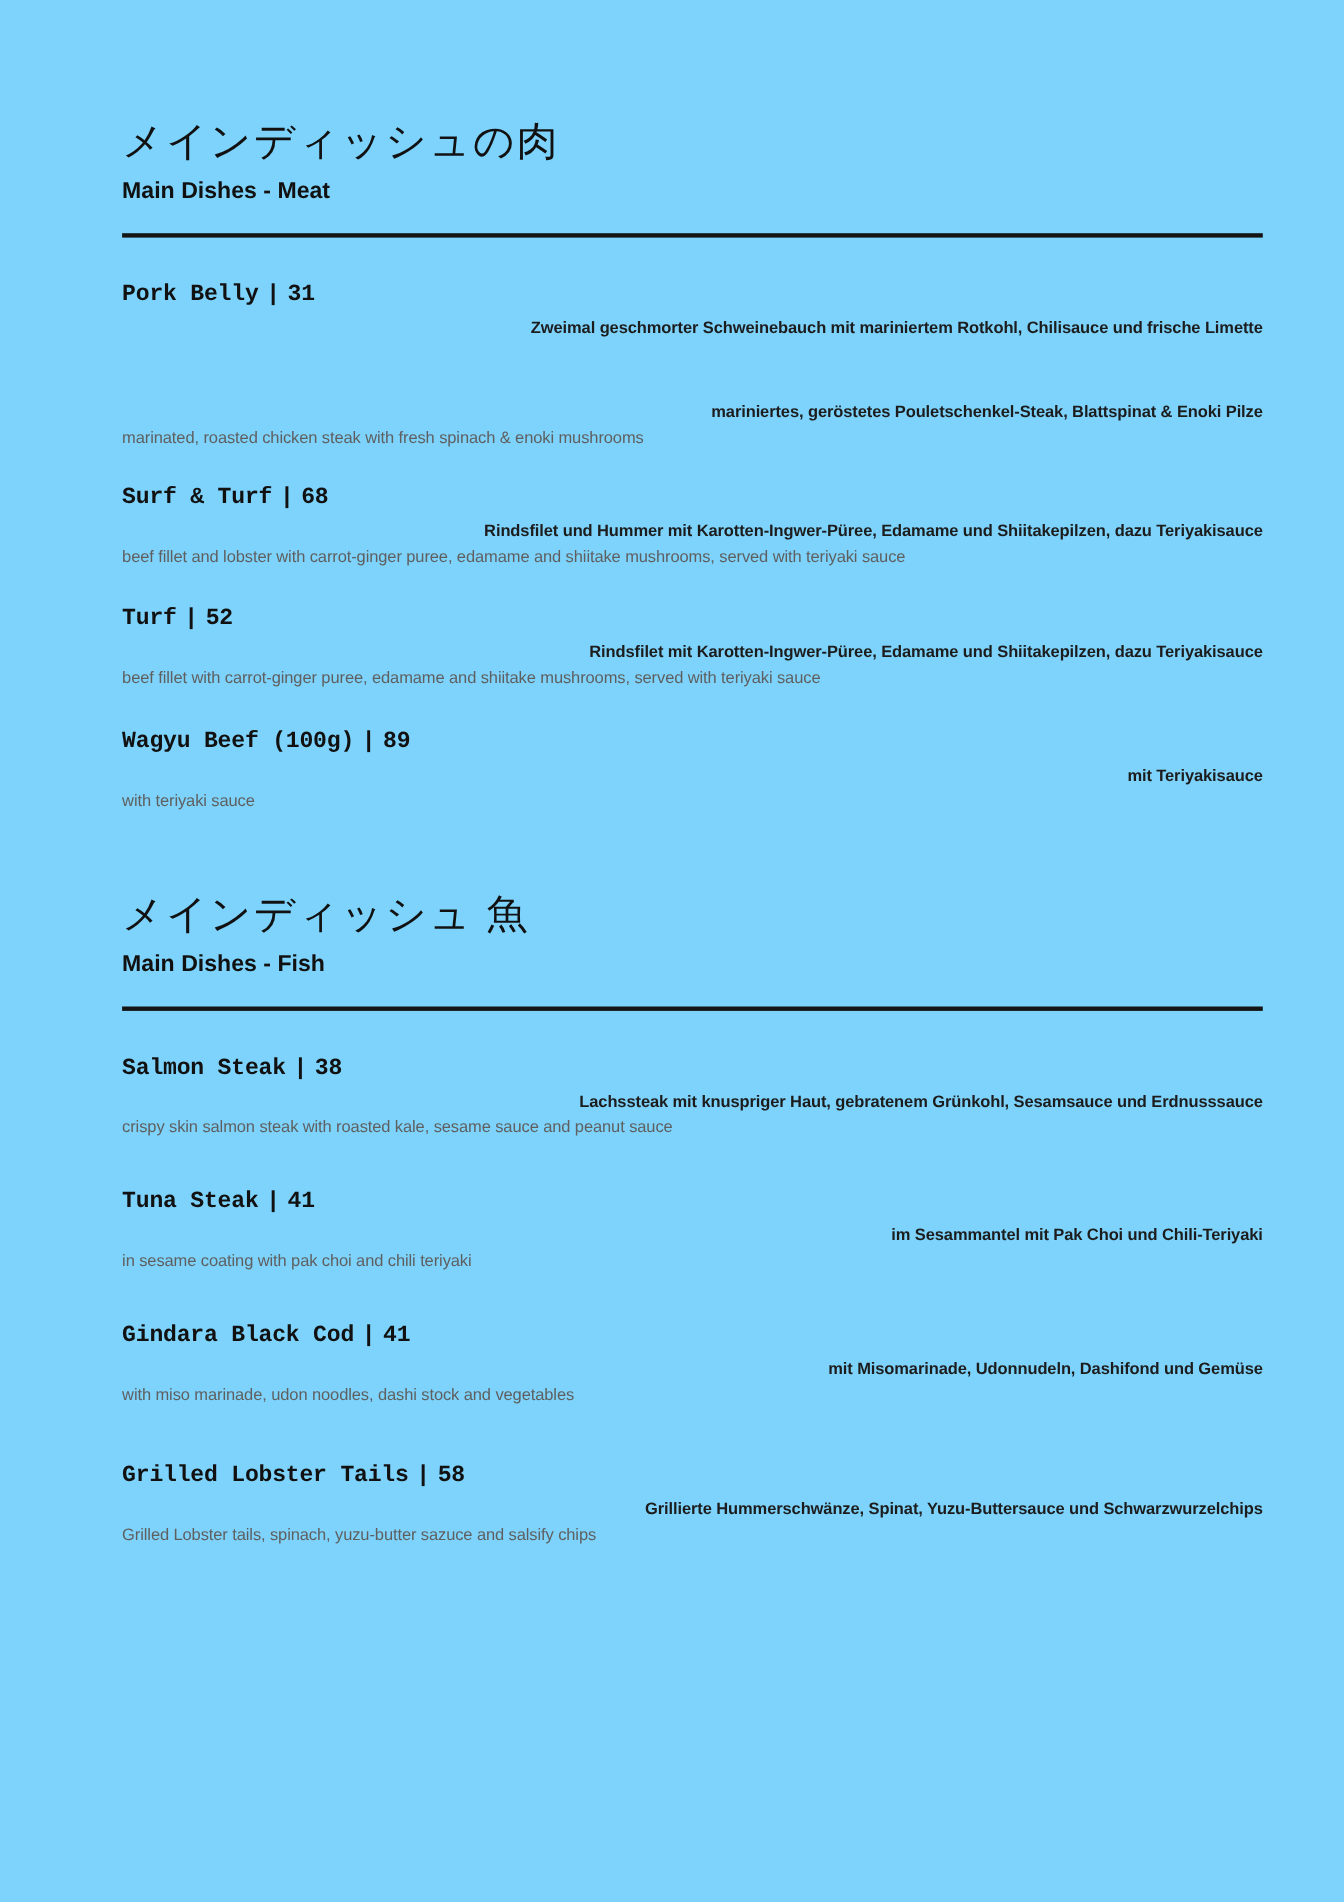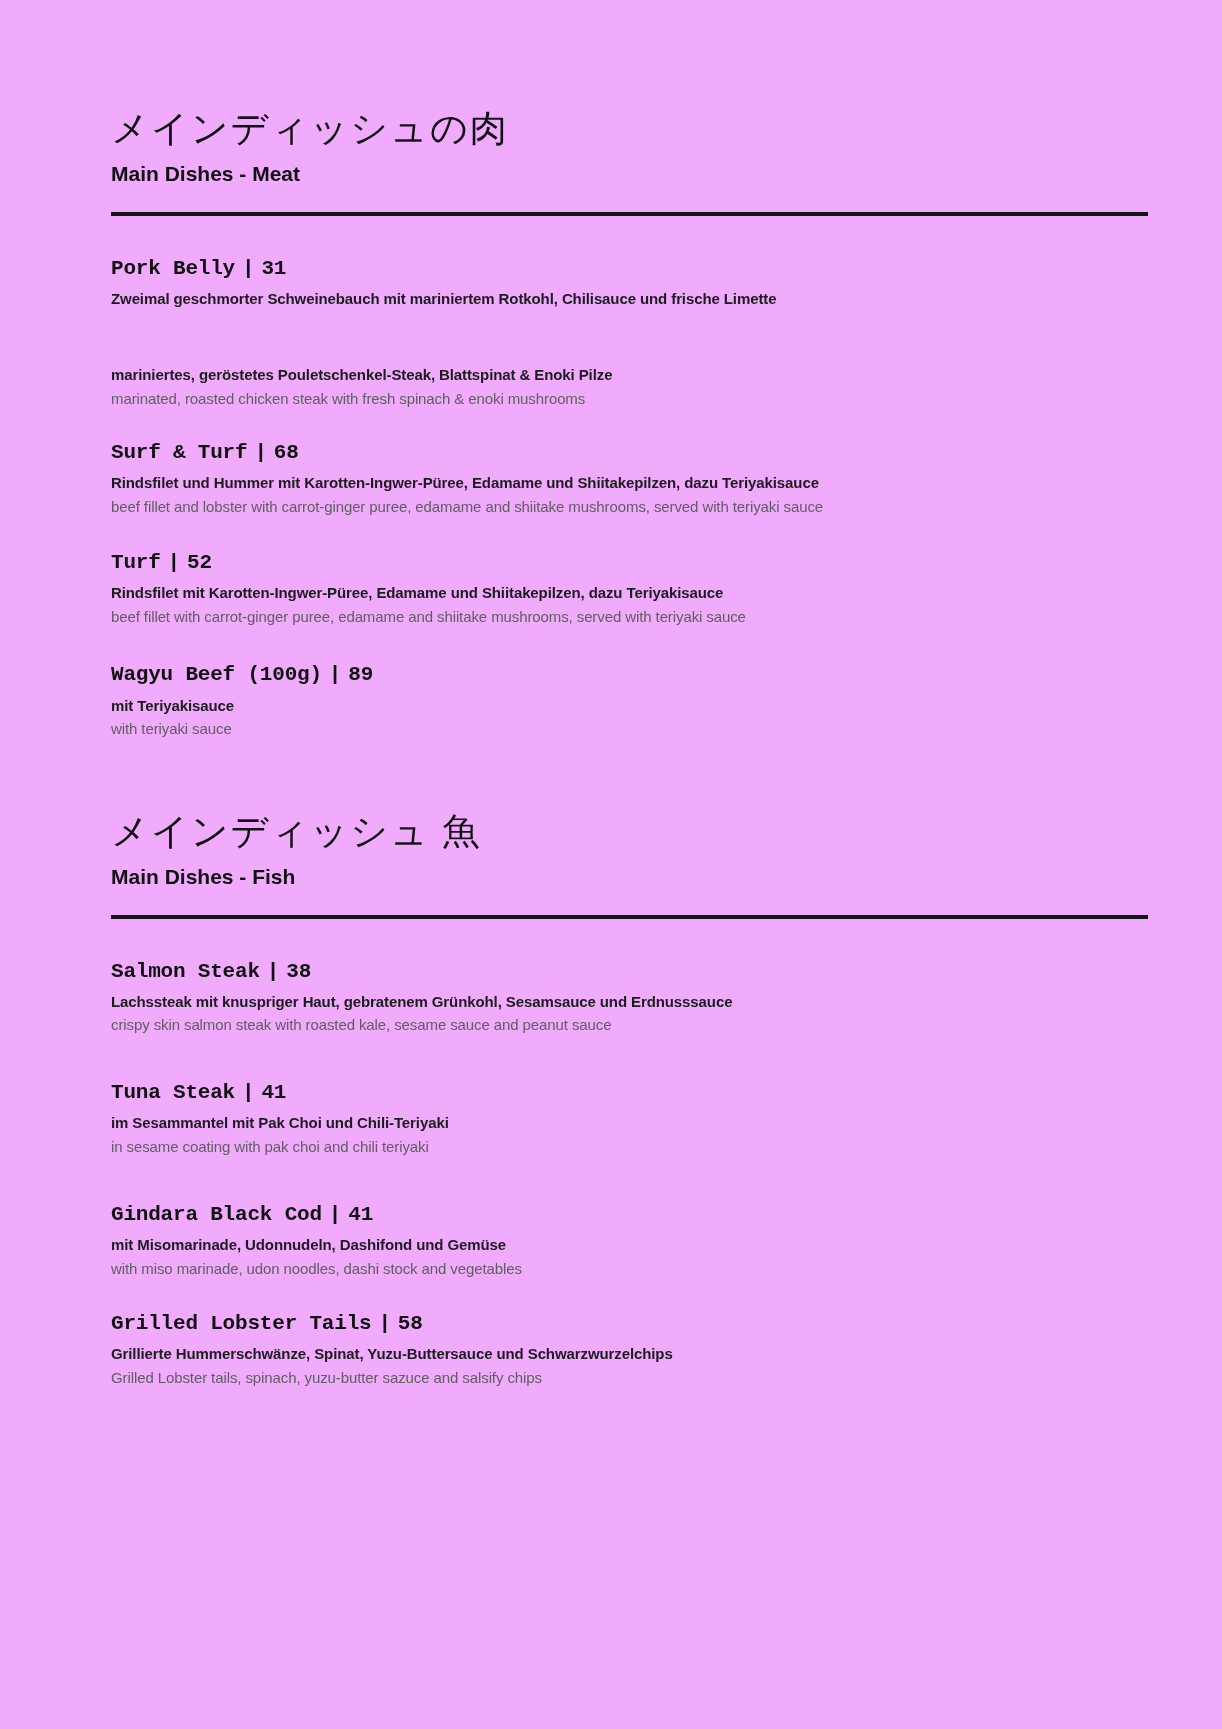--- a/index.html
+++ b/index.html
@@ -12,21 +12,21 @@
     width: 1222px;
     height: 1729px;
     font-family: "Liberation Sans", sans-serif;
     color: #111111;
     -webkit-font-smoothing: antialiased;
   }
   .page {
     width: 1222px;
     height: 1729px;
     padding: 106px 74px 0 111px;
-    background: #f0abfc;
+    background: #7dd3fc;
     overflow: hidden;
   }
   .menu-section { margin: 0; }
   .section-fish { margin-top: 70px; }
 
   .section-heading-jp {
     margin: 0;
     font-size: 37px;
     line-height: 1.25;
     font-weight: 400;
@@ -51,21 +51,21 @@
 
   .dish { margin: 0; }
   
   .section-meat .dish:nth-child(2) { margin-top: 58px; }
   .section-meat .dish:nth-child(3) { margin-top: 31px; }
   .section-meat .dish:nth-child(4) { margin-top: 33px; }
   .section-meat .dish:nth-child(5) { margin-top: 36px; }
   
   .section-fish .dish:nth-child(2) { margin-top: 45px; }
   .section-fish .dish:nth-child(3) { margin-top: 45px; }
-  .section-fish .dish:nth-child(4) { margin-top: 32px; }
+  .section-fish .dish:nth-child(4) { margin-top: 50px; }
 
   .dish-title {
     margin: 0 0 9px 0;
     font-size: 21px;
     line-height: 1.2;
     font-weight: 700;
     letter-spacing: -0.2px;
     color: #111111;
     font-family: Liberation Mono, monospace;
   }
@@ -74,20 +74,21 @@
     margin: 0 7px;
     font-weight: 700;
   }
   .dish-desc-de {
     margin: 0 0 5px 0;
     font-size: 15px;
     line-height: 1.25;
     font-weight: 700;
     letter-spacing: -0.1px;
     color: #1c1c1c;
+    text-align: right;
   }
   .dish-desc-en {
     margin: 0;
     font-size: 15px;
     line-height: 1.25;
     font-weight: 400;
     letter-spacing: -0.1px;
     color: #5f5f5f;
   }
 </style>

